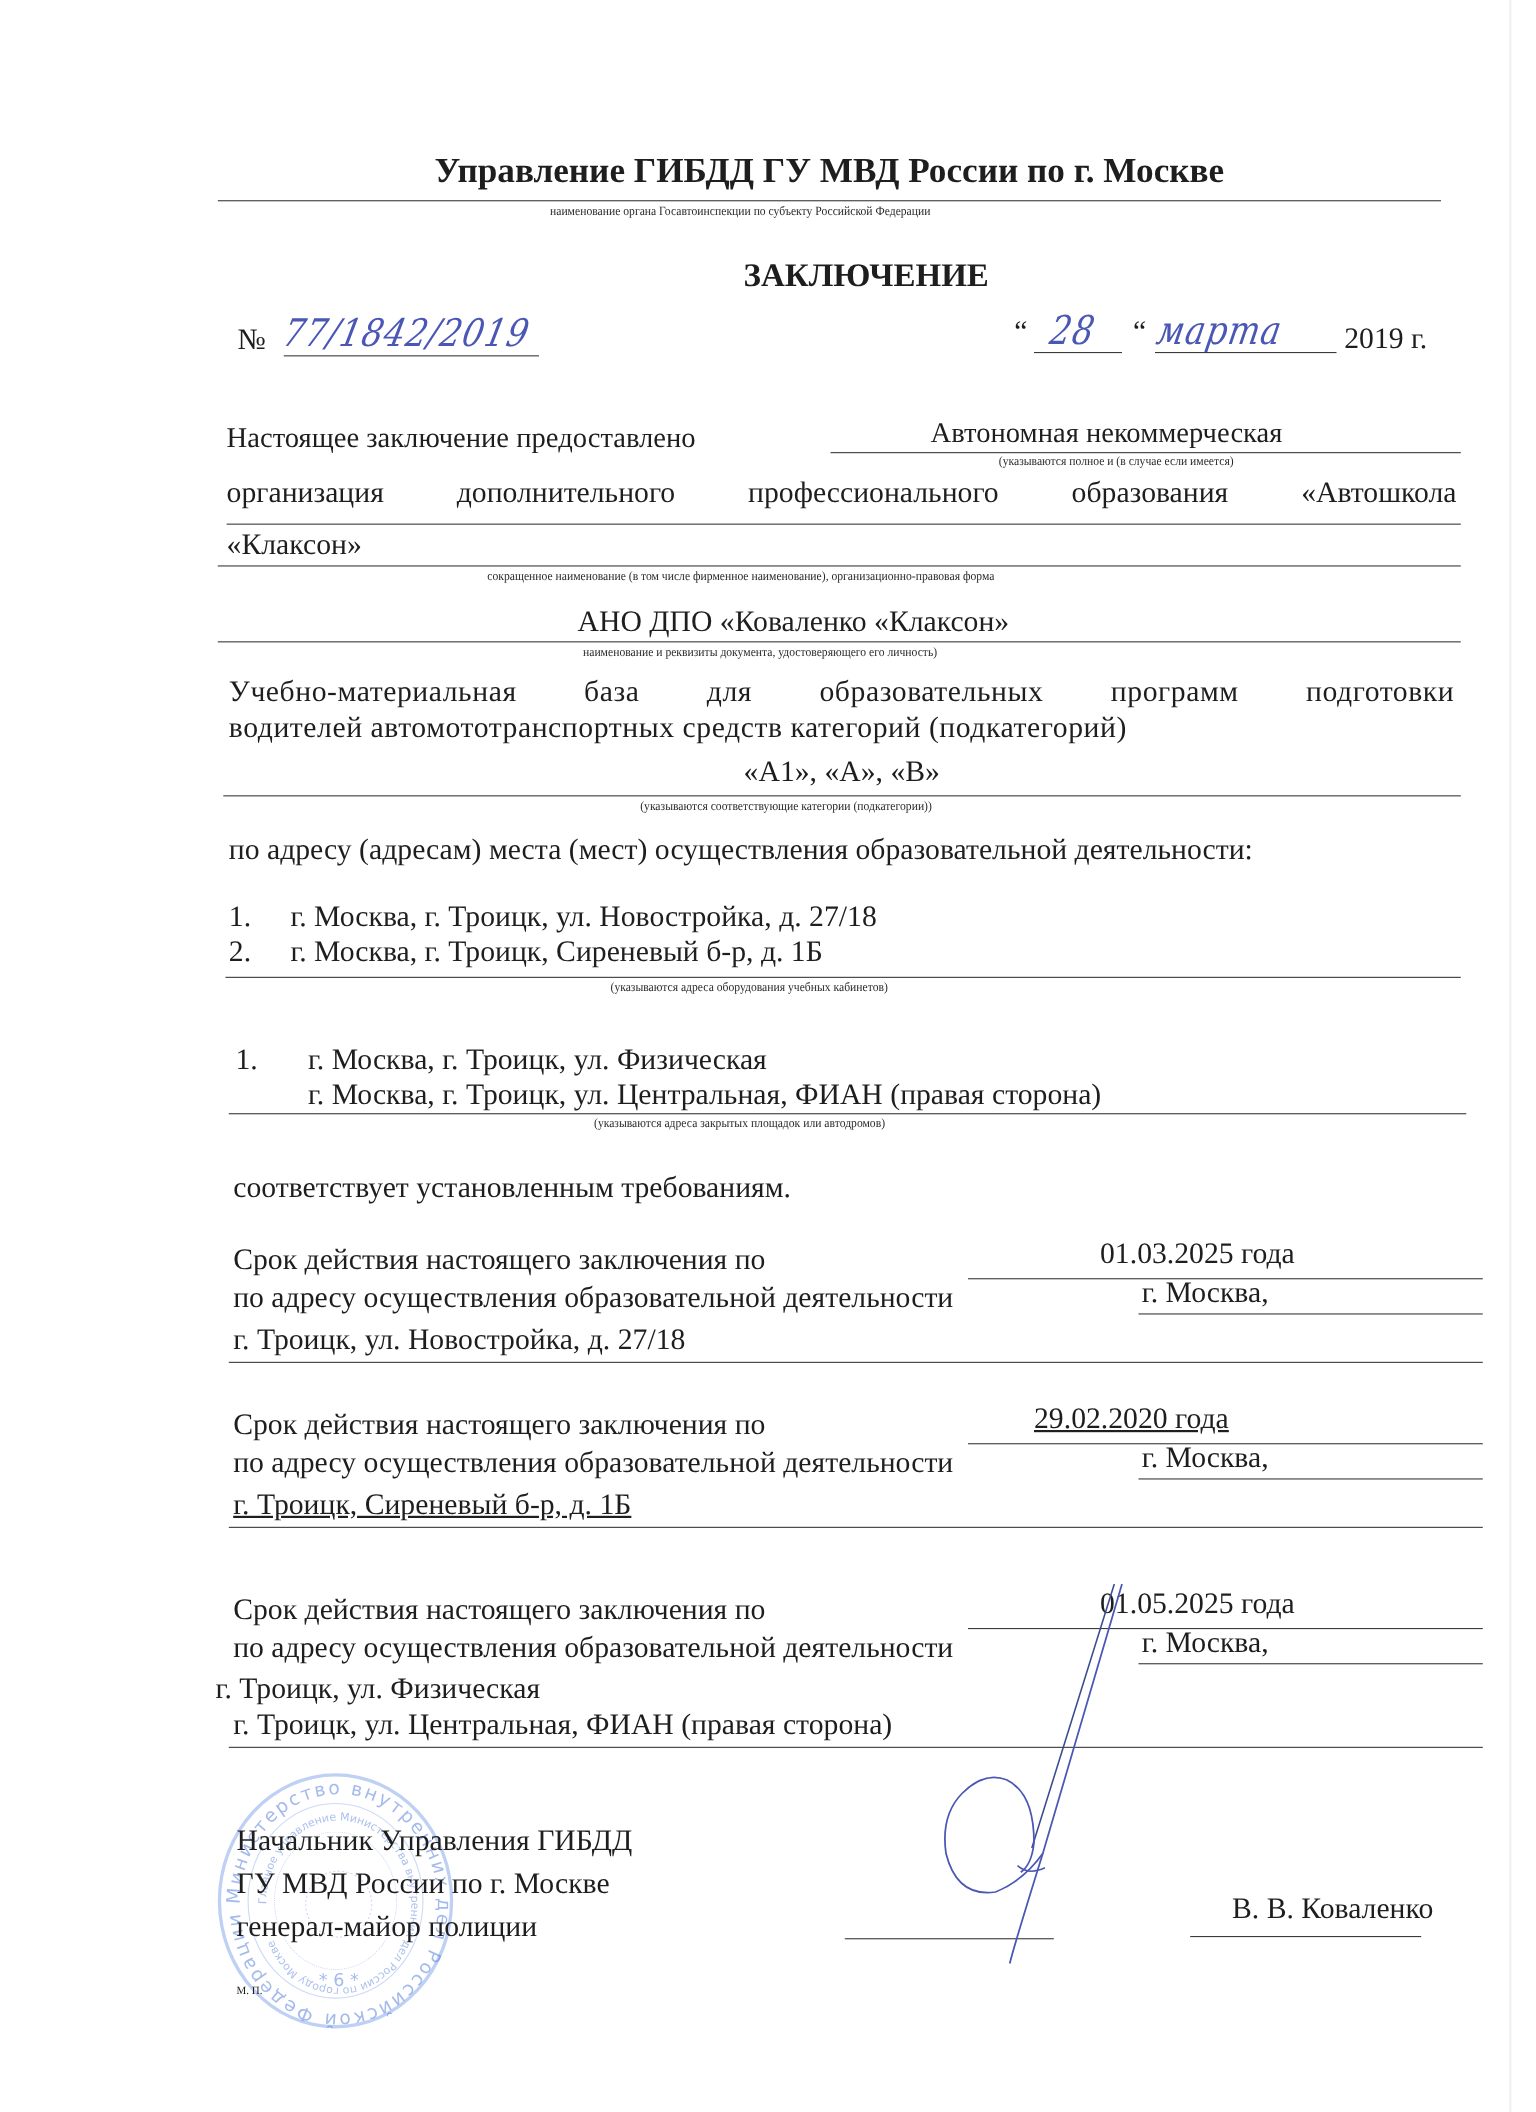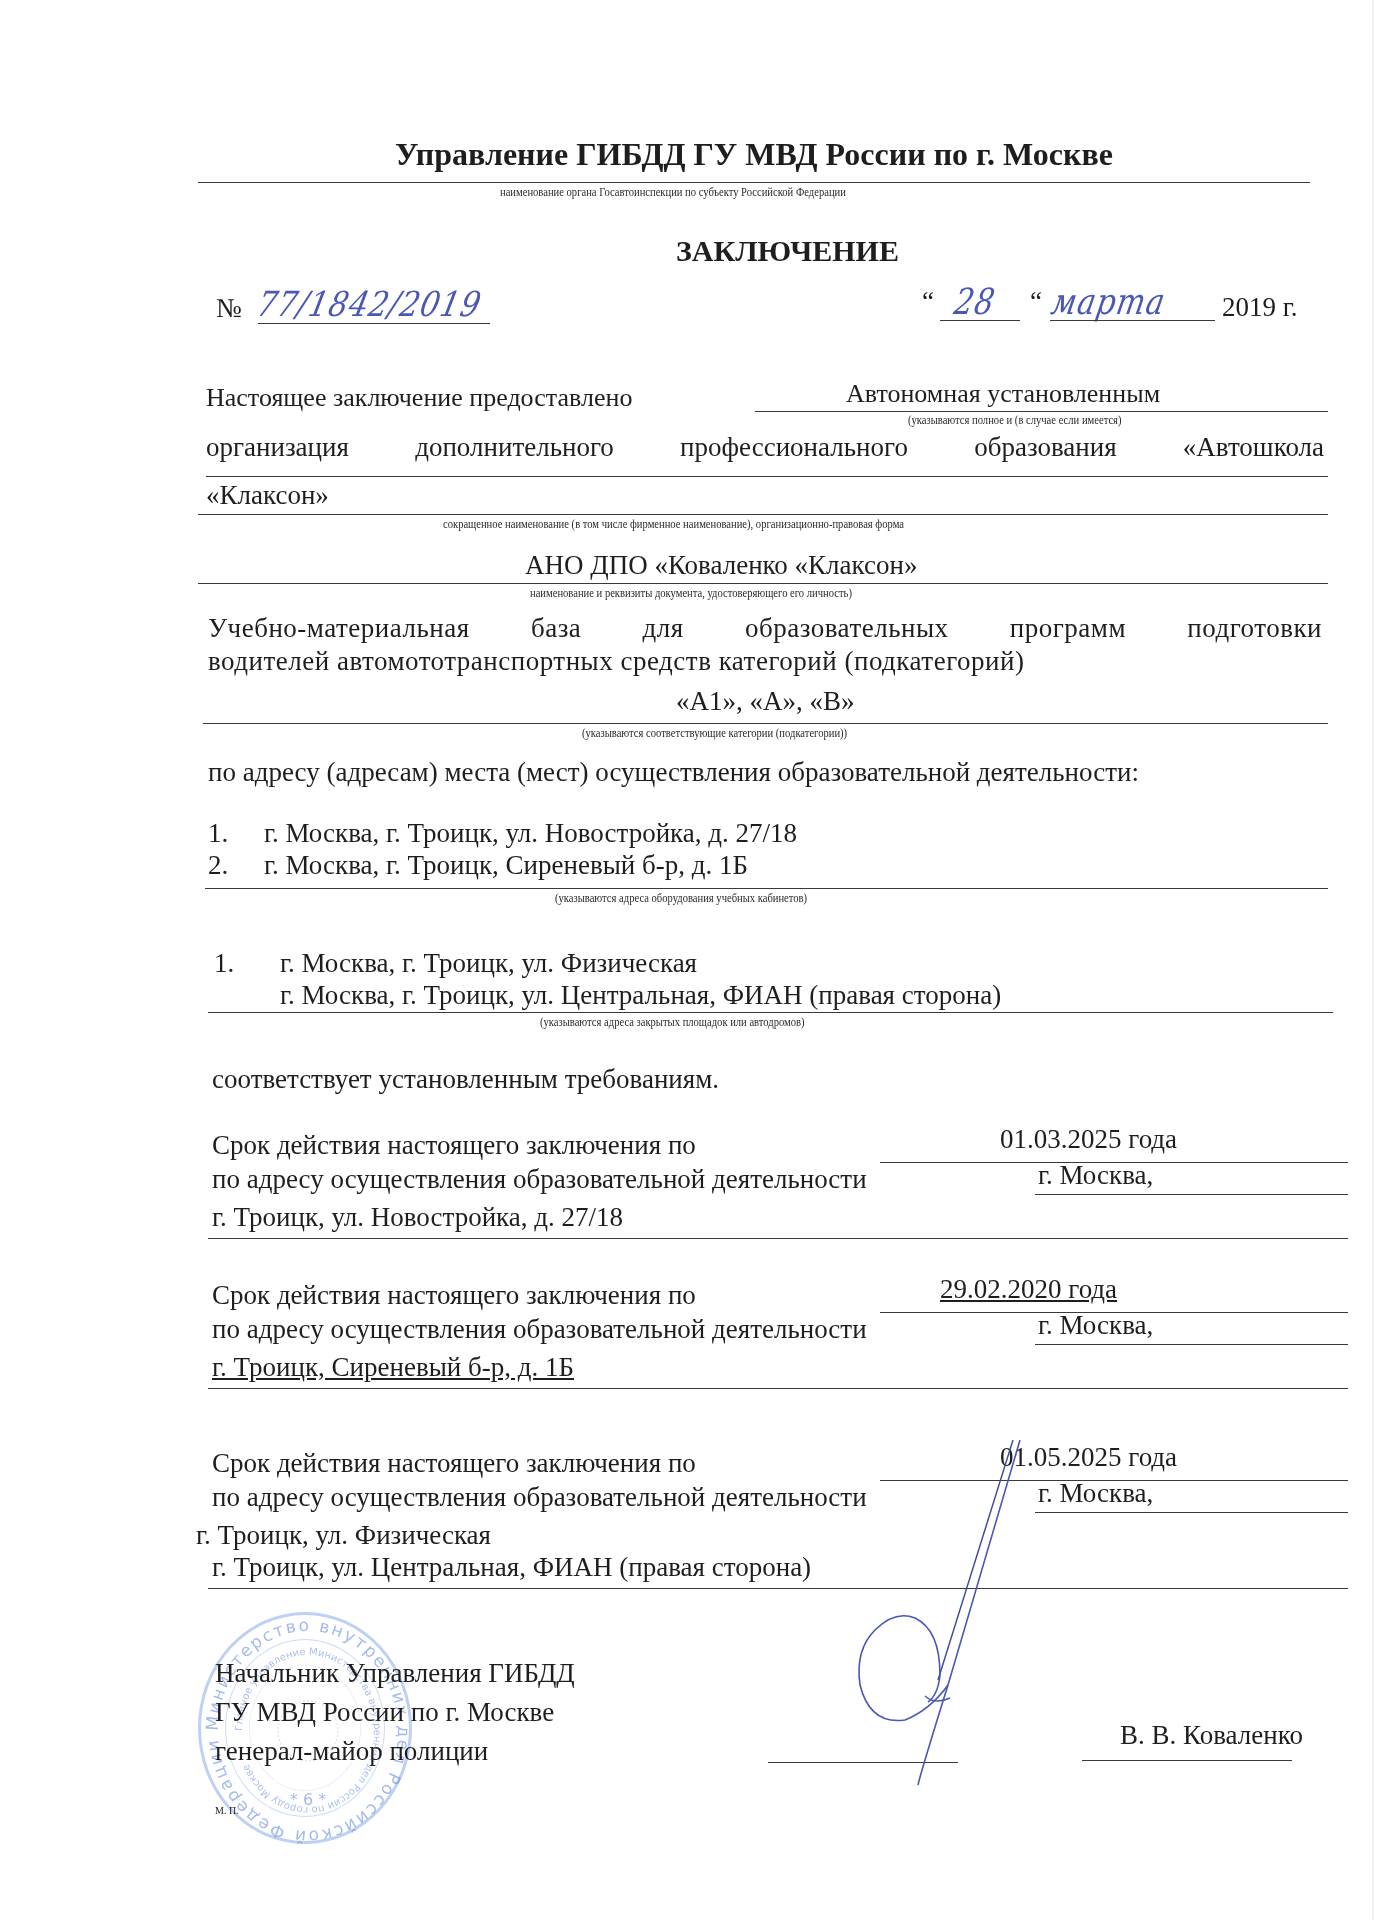--- a/index.html
+++ b/index.html
@@ -38,21 +38,21 @@
 
 <div class="abs t27" style="left:922px; top:286px;">“</div>
 <div class="abs hand" style="left:955px; top:284px; transform:skewX(-10deg) scaleY(1.2);">28</div>
 <div class="line" style="left:940px; top:320px; width:80px;"></div>
 <div class="abs t27" style="left:1030px; top:286px;">“</div>
 <div class="abs hand" style="left:1052px; top:284px; transform:skewX(-10deg) scaleY(1.2);">марта</div>
 <div class="line" style="left:1050px; top:320px; width:165px;"></div>
 <div class="abs t27" style="left:1222px; top:292px;">2019 г.</div>
 
 <div class="abs t26" style="left:206px; top:383px;">Настоящее заключение предоставлено</div>
-<div class="abs t26" style="left:846px; top:379px;">Автономная установленным</div>
+<div class="abs t26" style="left:846px; top:379px;">Автономная некоммерческая</div>
 <div class="line" style="left:755px; top:411px; width:573px;"></div>
 <div class="hint" style="left:908px; top:414px;">(указываются полное и (в случае если имеется)</div>
 
 <div class="abs t27 justify" style="left:206px; top:432px; width:1118px;">организация дополнительного профессионального образования «Автошкола</div>
 <div class="line" style="left:206px; top:476px; width:1122px; border-top-width:1px;"></div>
 <div class="abs t27" style="left:206px; top:480px;">«Клаксон»</div>
 <div class="line" style="left:198px; top:514px; width:1130px;"></div>
 <div class="hint" style="left:443px; top:518px;">сокращенное наименование (в том числе фирменное наименование), организационно-правовая форма</div>
 
 <div class="abs t27" style="left:525px; top:550px;">АНО ДПО «Коваленко «Клаксон»</div>

